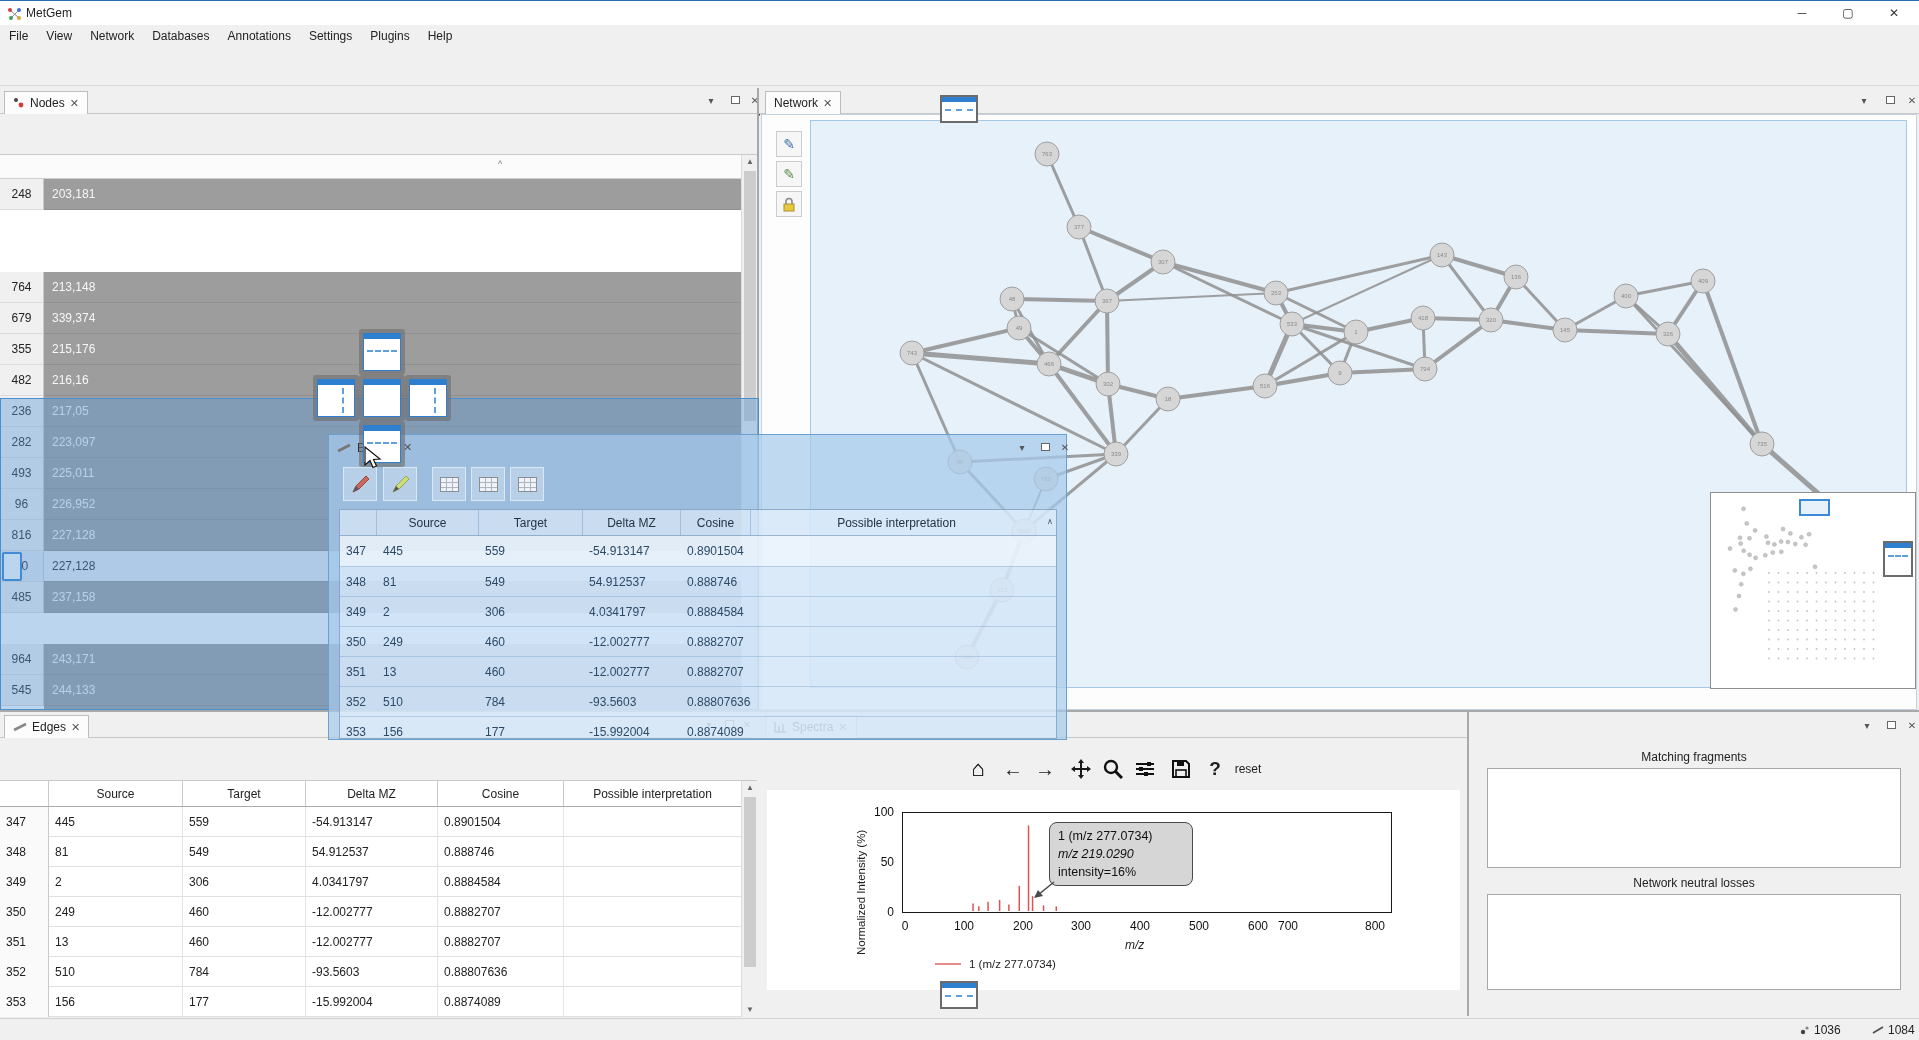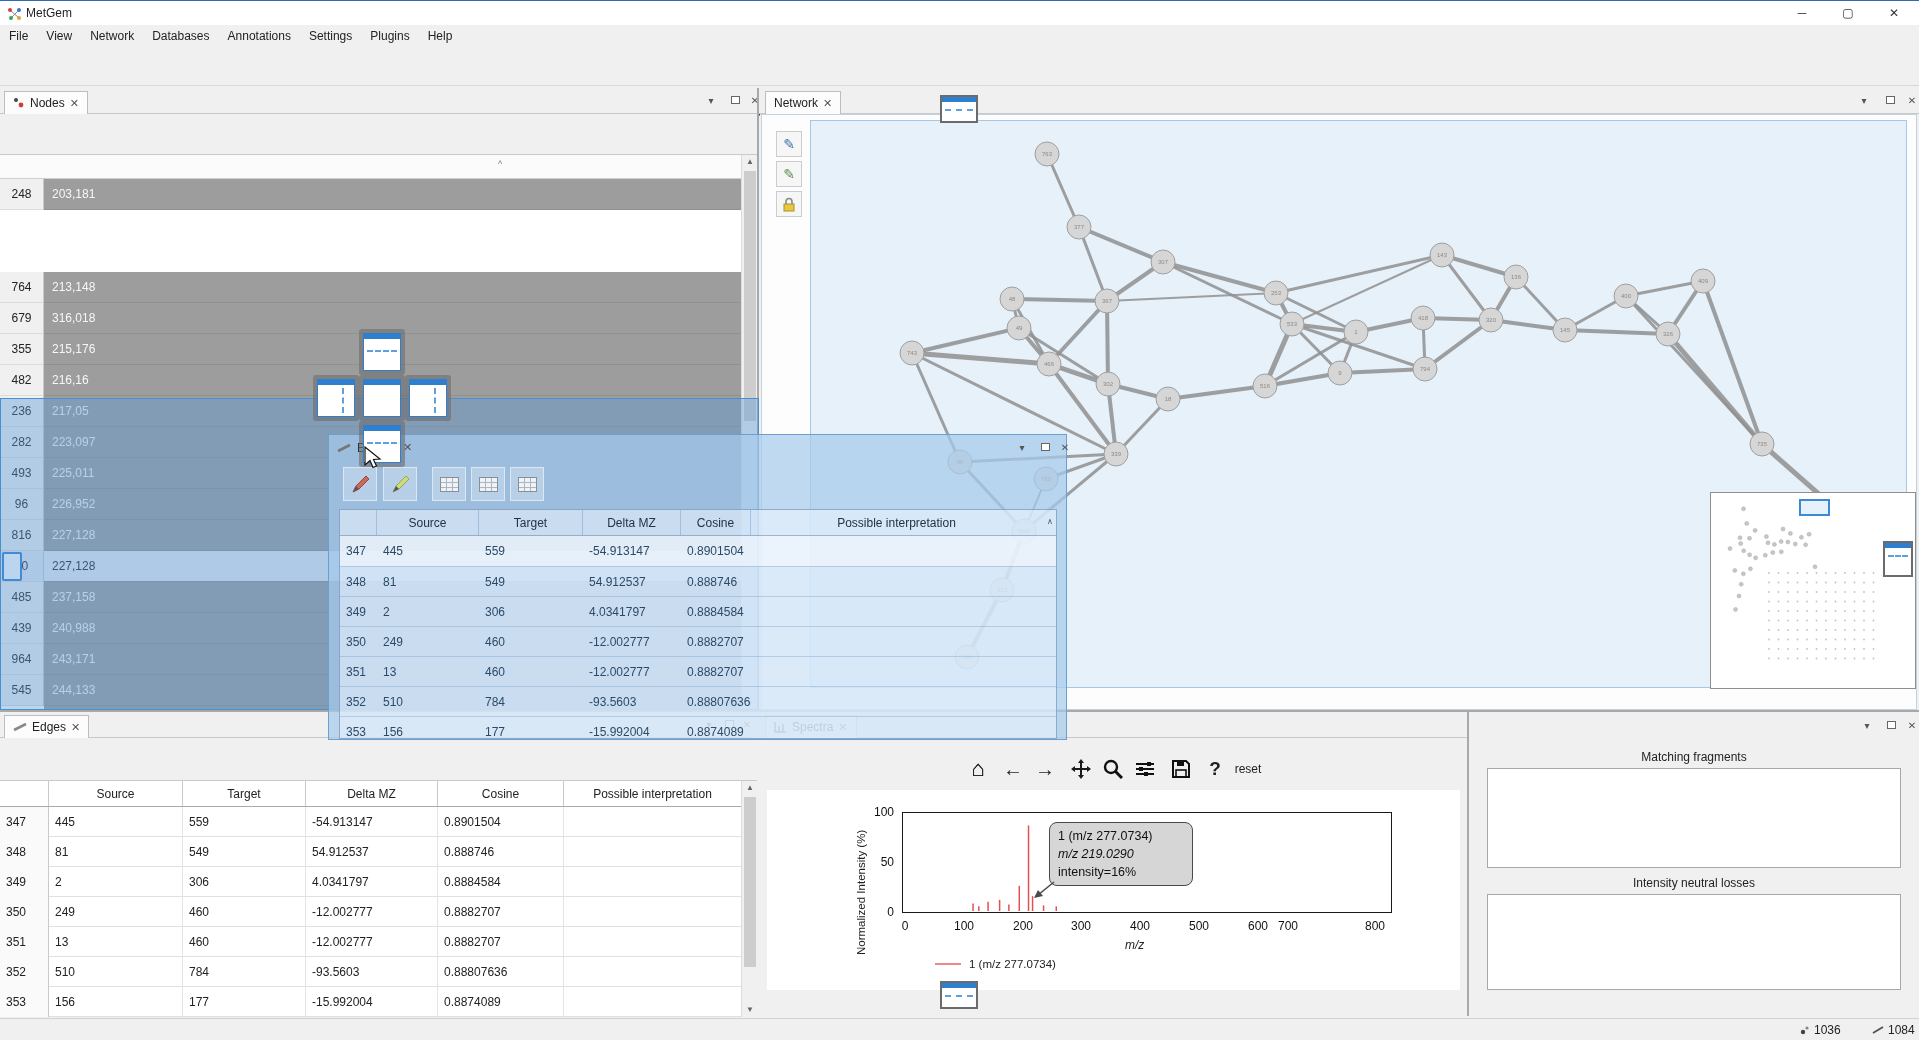--- a/index.html
+++ b/index.html
@@ -443,21 +443,21 @@
   <div class="nrow" style="top:24px">
       <div class="rh">248</div>
       <div class="val">203,181</div>
     </div>
   <div class="nrow" style="top:117px">
       <div class="rh">764</div>
       <div class="val">213,148</div>
     </div>
   <div class="nrow" style="top:148px">
       <div class="rh">679</div>
-      <div class="val">316,018</div>
+      <div class="val">339,374</div>
     </div>
   <div class="nrow" style="top:179px">
       <div class="rh">355</div>
       <div class="val">215,176</div>
     </div>
   <div class="nrow" style="top:210px">
       <div class="rh">482</div>
       <div class="val">216,16</div>
     </div>
   <div class="nrow" style="top:241px">
@@ -481,24 +481,20 @@
       <div class="val">227,128</div>
     </div>
   <div class="nrow cur" style="top:396px">
     <div class="rh">50</div>
       <div class="val">227,128</div>
     <div class="abs" style="left:2px;top:1px;width:20px;height:29px;background:#fff;border:2px solid #2f7fd0;border-radius:2px"></div>
   </div>
   <div class="nrow" style="top:427px">
       <div class="rh">485</div>
       <div class="val">237,158</div>
-    </div>
-  <div class="nrow" style="top:458px">
-      <div class="rh">439</div>
-      <div class="val">240,988</div>
     </div>
   <div class="nrow" style="top:489px">
       <div class="rh">964</div>
       <div class="val">243,171</div>
     </div>
   <div class="nrow" style="top:520px">
       <div class="rh">545</div>
       <div class="val">244,133</div>
     </div>
   <div class="abs" style="left:44px;top:551px;width:697px;height:5px;background:#9d9d9d"></div>
@@ -1014,21 +1010,21 @@
   <div style="font-style:italic">m/z 219.0290</div>
   <div>intensity=16%</div>
 </div>
 
 <div class="abs" style="left:1469px;top:712px;width:450px;height:304px;background:#f0f0f0">
   <div class="dockbtn" style="left:389px;top:6px">▾</div>
   <div class="dockbtn" style="left:413px;top:6px"><span class="boxg"></span></div>
   <div class="dockbtn" style="left:434px;top:6px">✕</div>
   <div class="abs" style="left:0;top:38px;width:450px;text-align:center">Matching fragments</div>
   <div class="abs matchbox" style="left:18px;top:56px;width:414px;height:100px"></div>
-  <div class="abs" style="left:0;top:164px;width:450px;text-align:center">Intensity neutral losses</div>
+  <div class="abs" style="left:0;top:164px;width:450px;text-align:center">Network neutral losses</div>
   <div class="abs matchbox" style="left:18px;top:182px;width:414px;height:96px"></div>
 </div>
 
 <div class="abs" id="statusbar">
   <div class="abs" style="left:1800px;top:4px;display:flex;align-items:center;gap:4px">
     <svg width="10" height="10" viewBox="0 0 10 10">
         <circle cx="3" cy="7" r="2.2" fill="#444"></circle>
         <circle cx="7" cy="3" r="1.6" fill="#888"></circle>
       </svg>
     <span>1036</span>

